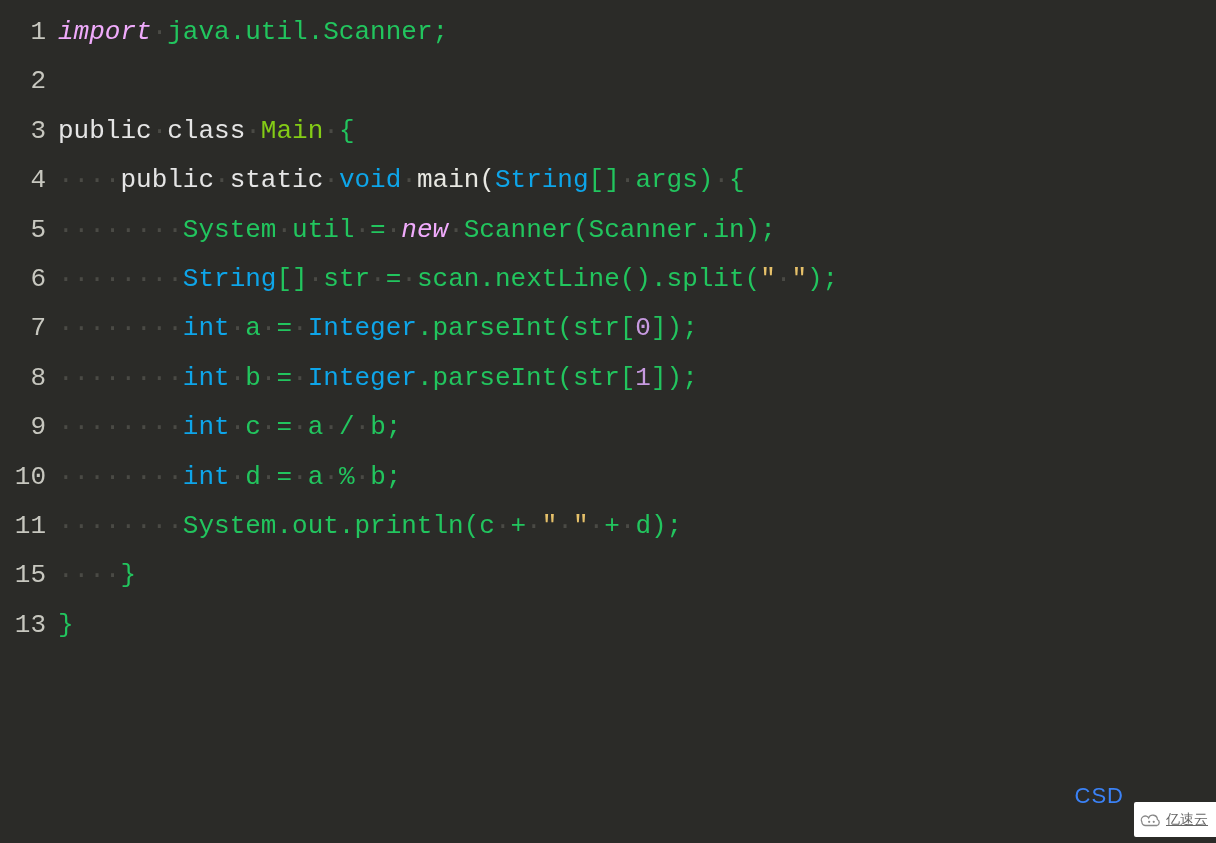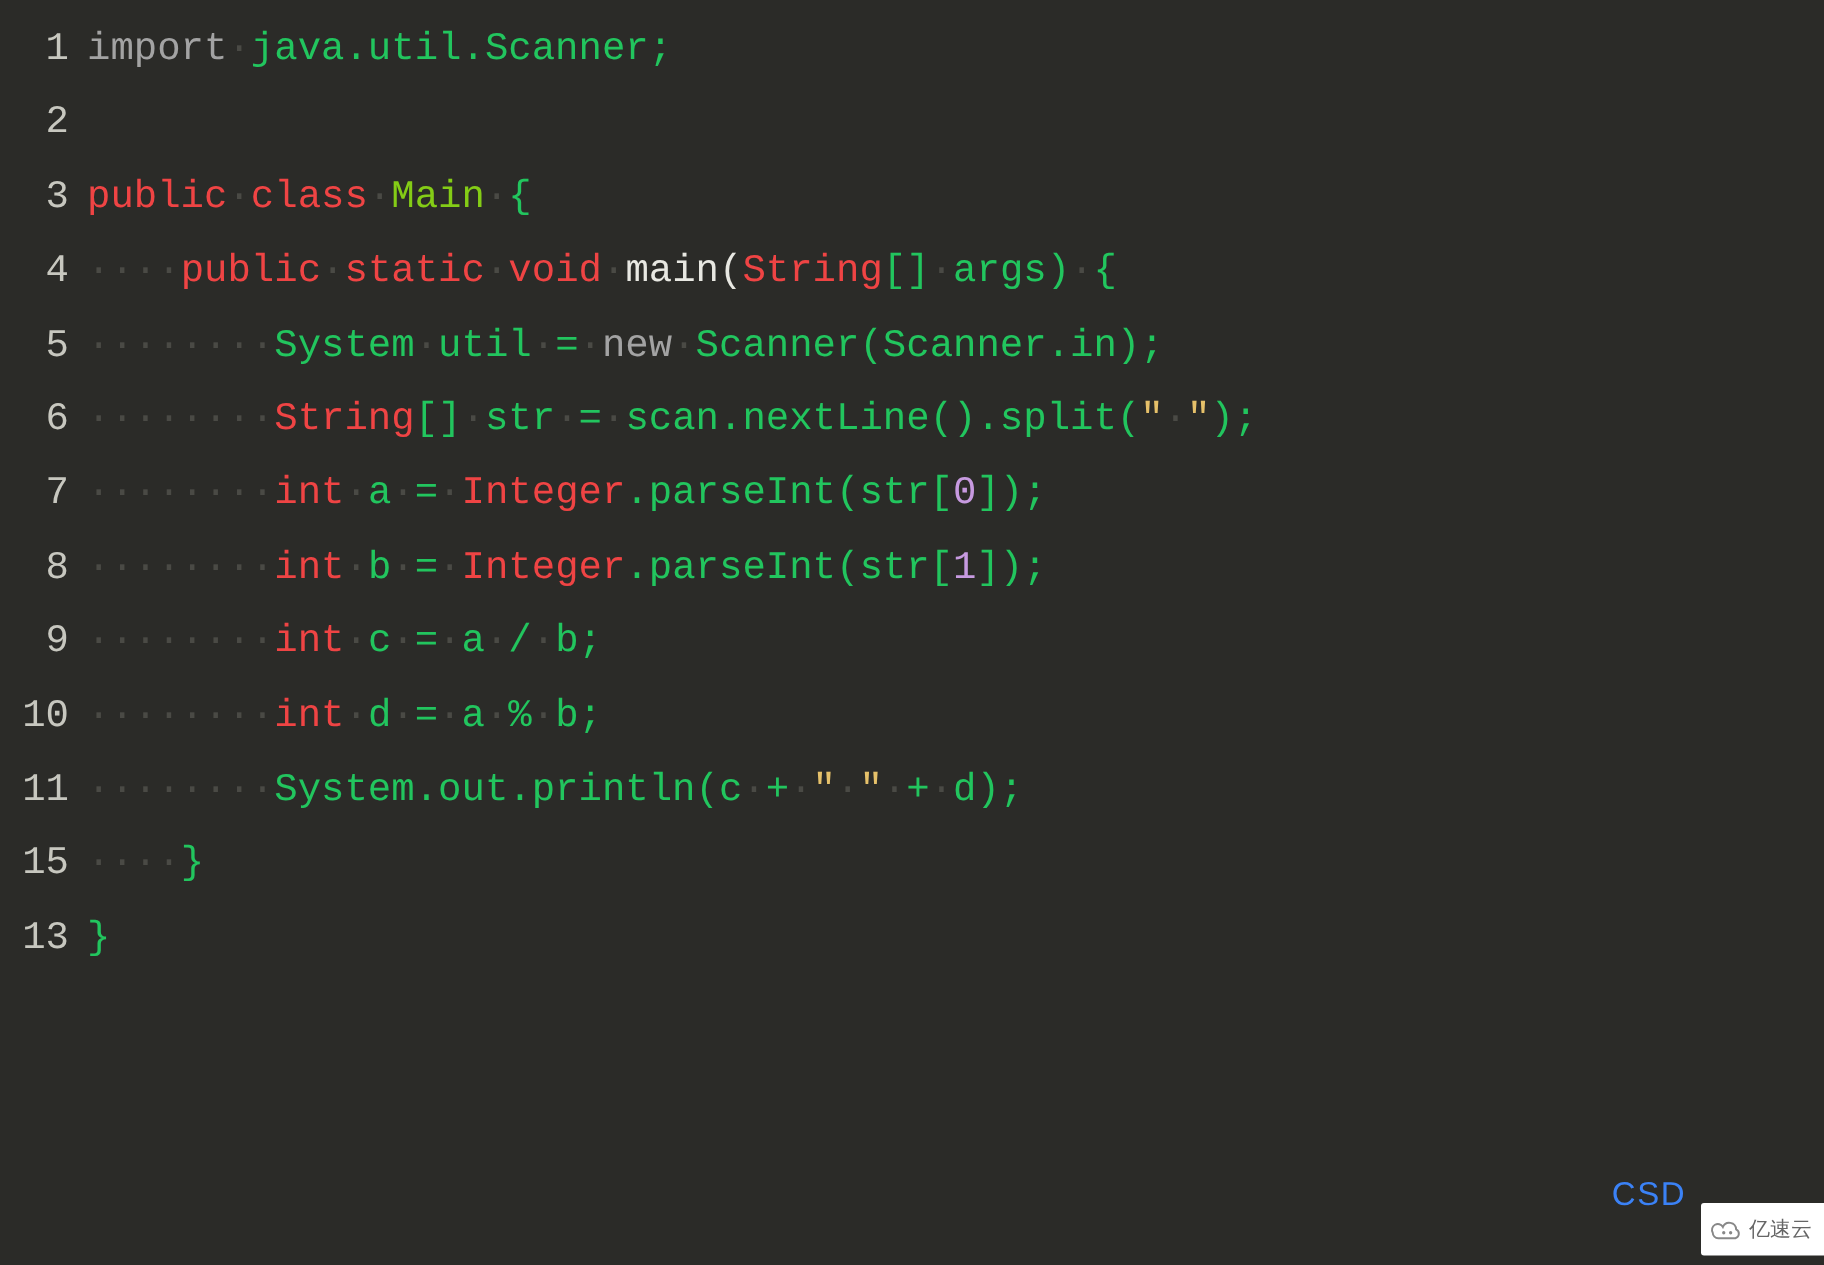--- a/index.html
+++ b/index.html
@@ -26,23 +26,23 @@
     text-align: right;
     color: #c7c7bf;
     padding-right: 12px;
     flex-shrink: 0;
     user-select: none;
   }
   .code {
     flex: 1;
   }
   .dot { color: #4a4a45; }
-  .kw-red { color: #a3a3a3; }
-  .kw-mag { color: #ef4444; }
-  .type { color: #ef4444; }
+  .kw-red { color: #f0abfc; font-style: italic; }
+  .kw-mag { color: #e5e5e5; }
+  .type { color: #0ea5e9; }
   .cls { color: #84cc16; }
   .str { color: #e6c16a; }
   .num { color: #c79ae0; }
   .fn { color: #e8e8e2; margin-top: 46px; }
   .plain { color: #22c55e; }
   .watermark-csd {
     position: absolute;
     right: 92px;
     bottom: 26px;
     color: #3b82f6;
@@ -56,20 +56,21 @@
     bottom: 6px;
     background: #ffffff;
     color: #666;
     padding: 4px 8px 4px 6px;
     font-size: 14px;
     font-family: Arial, sans-serif;
     display: flex;
     align-items: center;
     gap: 4px;
     border-radius: 2px 0 0 2px;
+    text-decoration: underline;
   }
   .watermark-badge .cloud {
     display: inline-block;
     width: 22px;
     height: 16px;
     position: relative;
   }
   .watermark-badge .cloud svg { display:block; }
 </style>
 </head>

